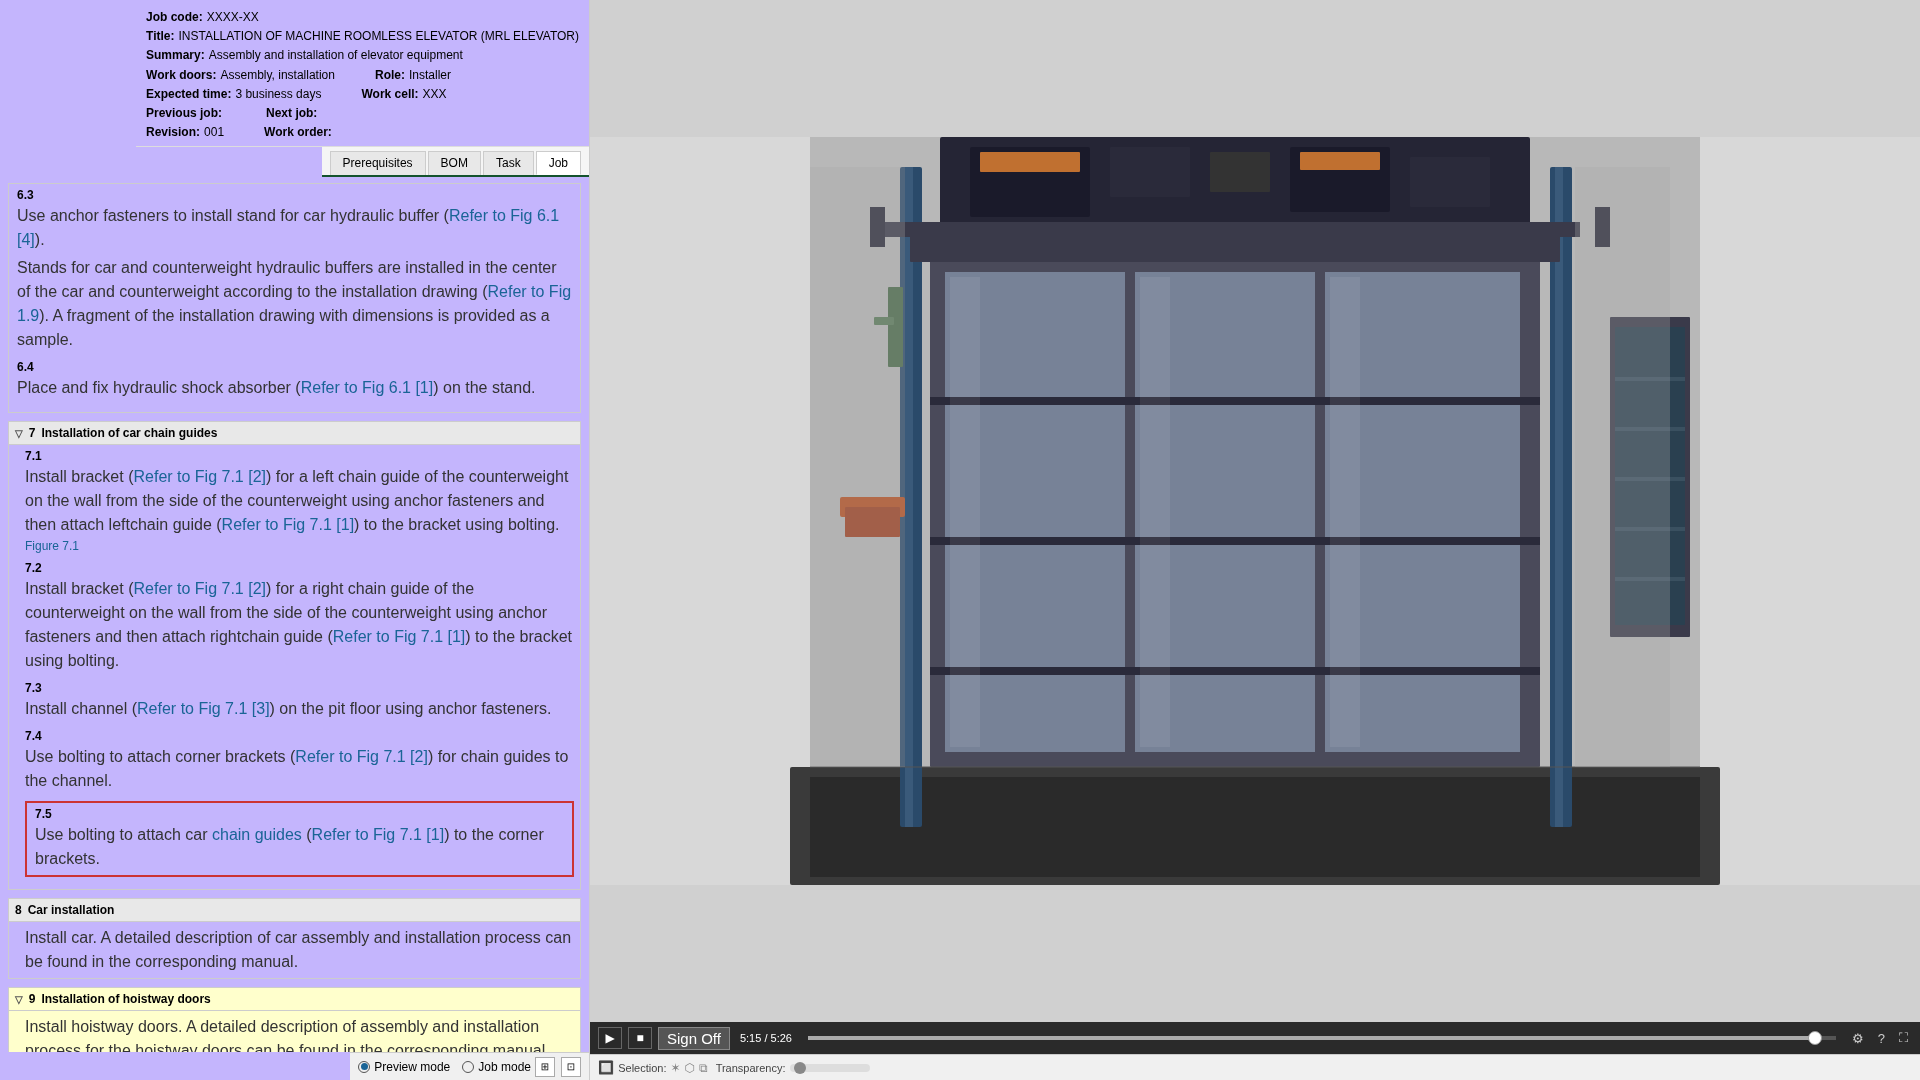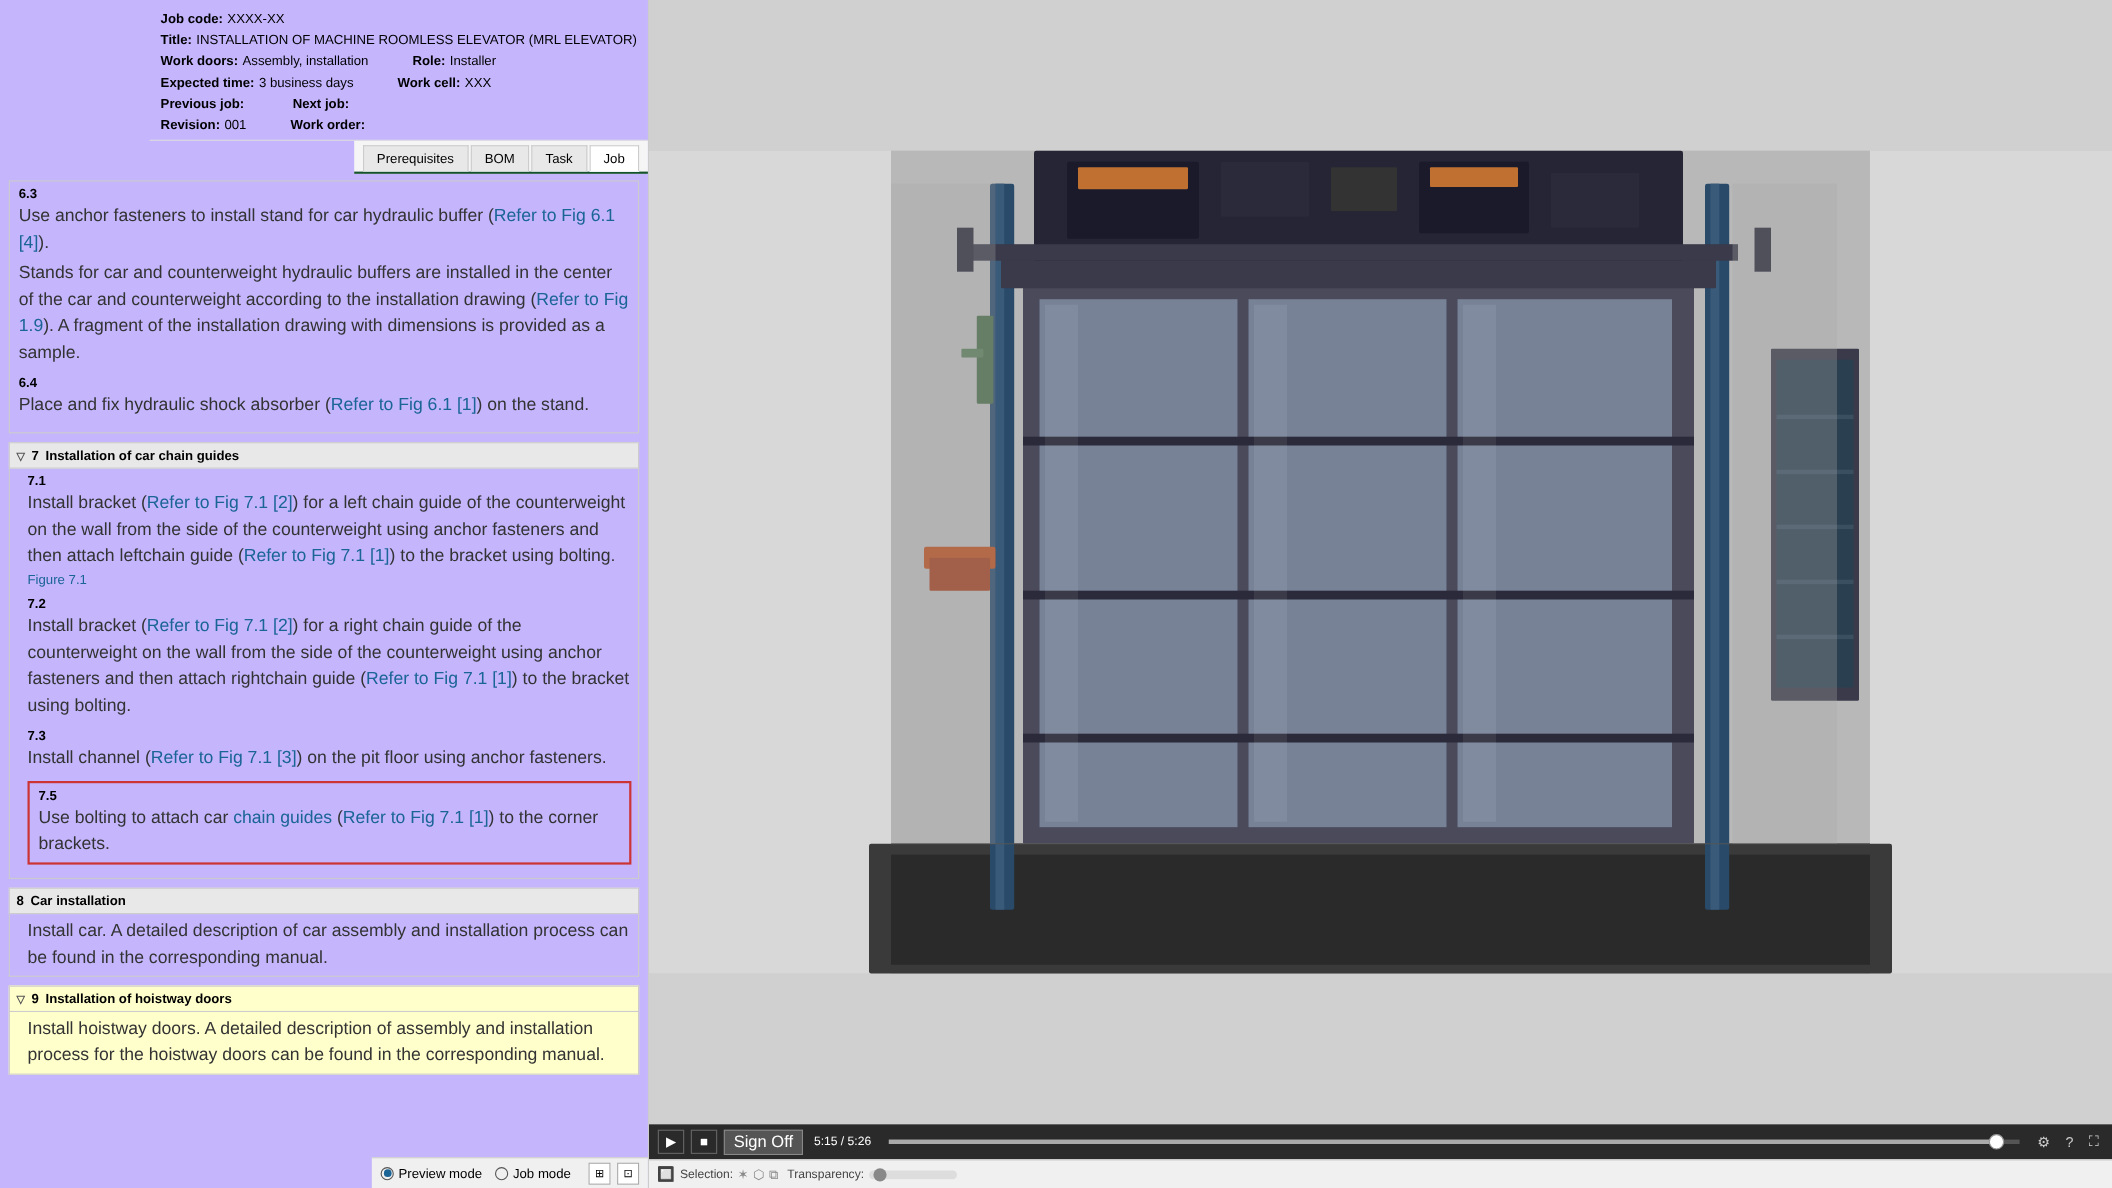--- a/index.html
+++ b/index.html
@@ -158,21 +158,21 @@
     }
 
     
     .bottom-bar {
       height: 28px;
       background: #f0f0f0;
       border-top: 1px solid #ccc;
       display: flex;
       align-items: center;
       padding: 0 8px;
-      gap: 16px;
+      gap: 4px;
     }
 
     .radio-group {
       display: flex;
       align-items: center;
       gap: 12px;
     }
 
     .radio-item {
       display: flex;
@@ -356,20 +356,24 @@
 
     <div class="meta-section">
       <div style="display:flex; gap:4px;">
         <span class="meta-label">Job code:</span>
         <span class="meta-value">XXXX-XX</span>
       </div>
       <div style="display:flex; gap:4px;">
         <span class="meta-label">Title:</span>
         <span class="meta-value">INSTALLATION OF MACHINE ROOMLESS ELEVATOR (MRL ELEVATOR)</span>
       </div>
+      <div style="display:flex; gap:4px;">
+        <span class="meta-label">Summary:</span>
+        <span class="meta-value">Assembly and installation of elevator equipment</span>
+      </div>
       <div class="meta-row">
         <div class="meta-item">
           <span class="meta-label">Work doors:</span>
           <span class="meta-value">Assembly, installation</span>
         </div>
         <div class="meta-item">
           <span class="meta-label">Role:</span>
           <span class="meta-value">Installer</span>
         </div>
       </div>
@@ -459,20 +463,26 @@
             </div>
           </div>
 
           <div class="sub-section">
             <div class="sub-number">7.3</div>
             <div class="sub-text">
               Install channel (<a class="link-text">Refer to Fig 7.1 [3]</a>) on the pit floor using anchor fasteners.
             </div>
           </div>
 
+          <div class="sub-section">
+            <div class="sub-number">7.4</div>
+            <div class="sub-text">
+              Use bolting to attach corner brackets (<a class="link-text">Refer to Fig 7.1 [2]</a>) for chain guides to the channel.
+            </div>
+          </div>
 
           <div class="step-highlight">
             <div class="sub-number">7.5</div>
             <div class="sub-text">
               Use bolting to attach car <a class="link-text">chain guides</a> (<a class="link-text">Refer to Fig 7.1 [1]</a>) to the corner brackets.
             </div>
           </div>
 
         </div>
       </div>

